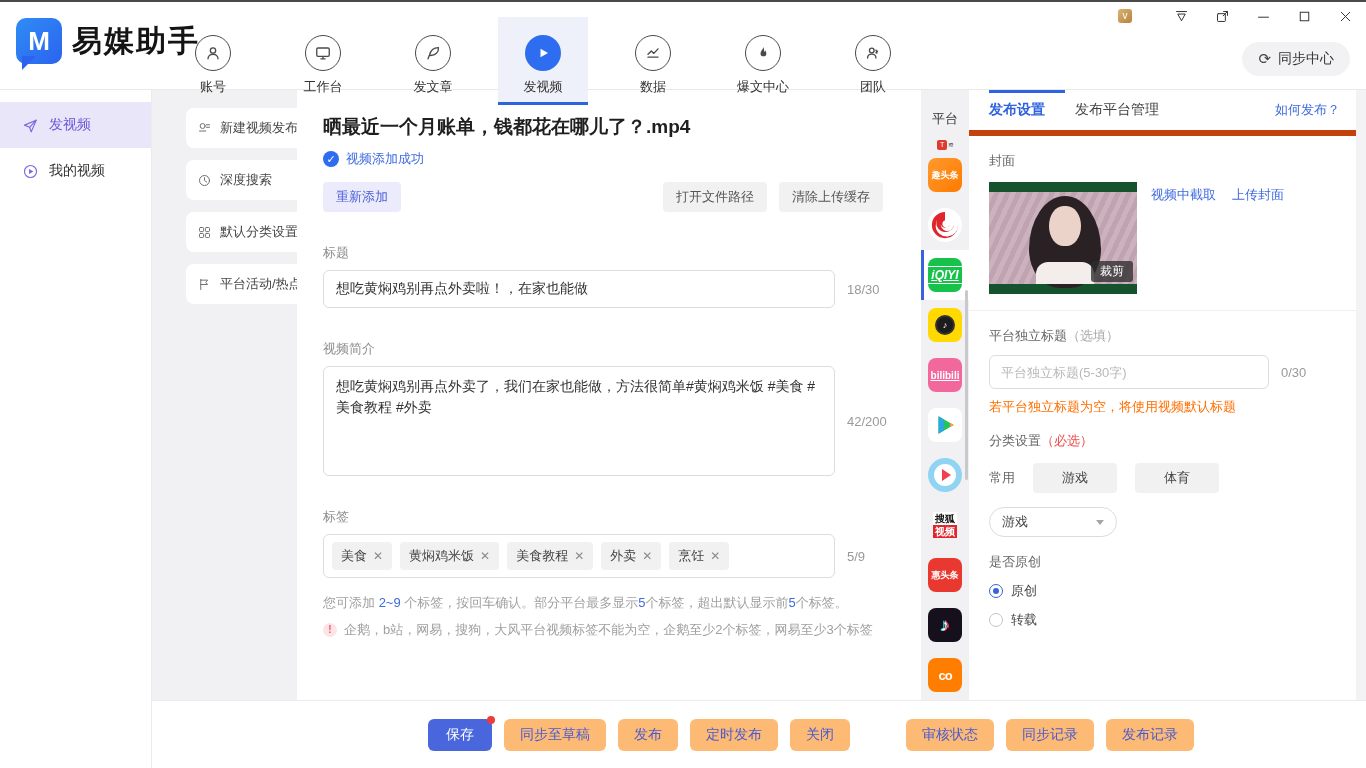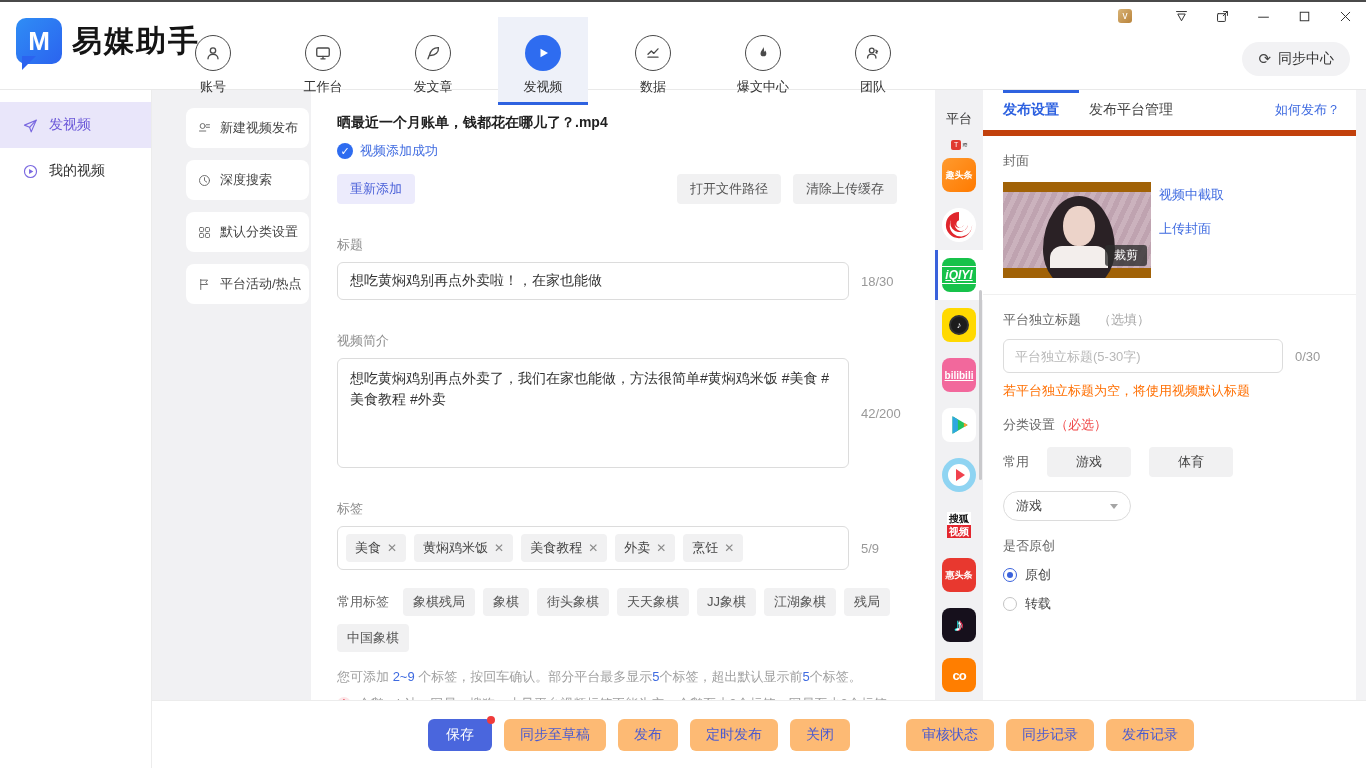--- a/index.html
+++ b/index.html
@@ -33,28 +33,28 @@
   
   .content { flex:1; display:flex; min-height:0; }
   .sidebar { width:152px; background:#fff; border-right:1px solid #ececec; padding-top:12px; }
   .side-item { height:46px; display:flex; align-items:center; gap:10px; padding-left:22px; font-size:14px; color:#333; cursor:pointer; }
   .side-item.active { background:#e9e6fa; color:#6a57d8; }
   .side-ico { width:17px; height:17px; stroke:#7a68e0; fill:none; stroke-width:1.6; stroke-linecap:round; stroke-linejoin:round; }
   .workarea { flex:1; display:flex; flex-direction:column; min-width:0; }
   .main-row { flex:1; display:flex; min-height:0; }
 
   
-  .tool-col { width:159px; background:#f1f1f3; padding:18px 12px 0 34px; }
+  .tool-col { width:145px; background:#f1f1f3; padding:18px 12px 0 34px; }
   .tool-btn { width:123px; height:40px; background:#fff; border:none; border-radius:8px; margin-bottom:12px;
     display:flex; align-items:center; gap:8px; padding:0 0 0 11px; font-size:13px; color:#444; cursor:pointer; font-family:inherit; white-space:nowrap; }
   .tool-ico { width:15px; height:15px; stroke:#666; fill:none; stroke-width:1.5; stroke-linecap:round; stroke-linejoin:round; flex:0 0 15px; }
 
   
   .form-col { width:624px; background:#fff; padding:24px 14px 0 26px; }
-  .video-title { font-size:14px; font-weight:bold; color:#1f1f1f; }
+  .video-title { font-size:19px; font-weight:bold; color:#1f1f1f; }
   .status-row { margin-top:10px; display:flex; align-items:center; gap:7px; }
   .status-check { width:16px; height:16px; background:#2e6cf0; border-radius:50%; color:#fff; font-size:11px; line-height:16px; text-align:center; }
   .status-text { font-size:13px; color:#3e6ae0; }
   .actions-row { margin-top:14px; display:flex; align-items:center; }
   .btn-lav { background:#ecebfc; color:#4b61d8; border:none; border-radius:4px; height:30px; padding:0 13px; font-size:13px; cursor:pointer; font-family:inherit; }
   .actions-spacer { flex:1; }
   .btn-gray { background:#f1f1f2; color:#555; border:none; border-radius:4px; height:30px; padding:0 13px; font-size:13px; cursor:pointer; font-family:inherit; margin-left:12px; }
   .actions-row .btn-gray:last-child { margin-right:24px; }
   .fld-label { font-size:13px; color:#8c8c8c; margin-top:32px; }
   .fld-row { display:flex; align-items:center; margin-top:8px; }
@@ -105,31 +105,31 @@
   
   .right-panel { flex:1; background:#fff; position:relative; }
   .rp-inkbar { position:absolute; top:0; left:20px; width:76px; height:3px; background:#2e62e0; }
   .rp-tabs { height:46px; border-bottom:6px solid #c2410c; display:flex; align-items:center; padding-left:20px; }
   .rp-tab { font-size:14px; cursor:pointer; }
   .rp-tab.active { color:#2e62e0; font-weight:bold; }
   .rp-tab + .rp-tab { margin-left:30px; color:#444; }
   .rp-help { margin-left:auto; margin-right:16px; font-size:13px; color:#3e6ae0; cursor:pointer; }
   .rp-body { padding:16px 20px 0 20px; }
   .rp-label { font-size:13px; color:#666; }
-  .rp-label .opt { color:#a8a8a8;padding-left:17px; }
+  .rp-label .opt { color:#a8a8a8; }
   .rp-label .req { color:#f04848; }
   .cover-row { display:flex; margin-top:12px; }
-  .thumb { width:148px; height:96px; background:#a16207; position:relative; overflow:hidden; flex:0 0 148px; }
+  .thumb { width:148px; height:112px; background:#14532d; position:relative; overflow:hidden; flex:0 0 148px; }
   .thumb .photo { position:absolute; left:0; right:0; top:10px; bottom:10px;
     background:repeating-linear-gradient(115deg,#cbb2bd 0 5px,#bfa3b0 5px 10px); }
   .thumb .hair { position:absolute; width:72px; height:92px; left:40px; top:14px; background:#2a2125; border-radius:50% 50% 42% 42% / 58% 58% 42% 42%; }
   .thumb .face { position:absolute; width:32px; height:40px; left:60px; top:24px; background:#ecd3c9; border-radius:50% / 55%; }
   .thumb .shirt { position:absolute; width:58px; height:22px; left:47px; bottom:10px; background:#f3eeec; border-radius:12px 12px 0 0; }
   .crop-badge { position:absolute; right:4px; bottom:12px; background:rgba(45,45,45,.78); color:#fff; font-size:12px; padding:2px 9px; border-radius:3px; cursor:pointer; }
-  .cover-links { margin-left:8px; padding-top:4px; display:flex; flex-direction:column; gap:16px; }
+  .cover-links { margin-left:14px; padding-top:4px; display:flex; flex-direction:row; gap:16px; }
   .cover-links span { font-size:13px; color:#3e6ae0; cursor:pointer; }
   .rp-divider { margin:16px -20px 0 -20px; border-top:1px solid #f0f0f0; }
   .sec { margin-top:16px; }
   .rp-input-row { display:flex; align-items:center; margin-top:10px; }
   .rp-input { width:280px; height:34px; border:1px solid #dcdcdc; border-radius:6px; padding:0 11px; font-size:13px; color:#333; font-family:inherit; outline:none; }
   .rp-input::placeholder { color:#b8b8b8; }
   .rp-warn { margin-top:9px; font-size:13px; color:#ff6e00; }
   .cat-row { margin-top:13px; display:flex; align-items:center; gap:18px; }
   .cat-btn { width:84px; height:30px; background:#f1f1f2; border:none; border-radius:4px; font-size:13px; color:#444; cursor:pointer; font-family:inherit; }
   .rp-select { margin-top:14px; width:128px; height:30px; border:1px solid #dcdcdc; border-radius:15px; display:flex; align-items:center; justify-content:space-between; padding:0 12px; cursor:pointer; }
@@ -353,31 +353,20 @@
                   <span class="chip-x">✕</span>
                 </span>
               <span class="chip">
                   <span>烹饪</span>
                   <span class="chip-x">✕</span>
                 </span>
             </div>
             <span class="count">5/9</span>
           </div>
 
-          <div class="common-row">
-            <span class="common-label">常用标签</span>
-            <span class="chip-plain">象棋残局</span>
-            <span class="chip-plain">象棋</span>
-            <span class="chip-plain">街头象棋</span>
-            <span class="chip-plain">天天象棋</span>
-            <span class="chip-plain">JJ象棋</span>
-            <span class="chip-plain">江湖象棋</span>
-            <span class="chip-plain">残局</span>
-            <span class="chip-plain">中国象棋</span>
-          </div>
 
           <div class="hint1"><span>您可添加 </span><span class="blue">2~9</span><span> 个标签，按回车确认。部分平台最多显示</span><span class="blue">5</span><span>个标签，超出默认显示前</span><span class="blue">5</span><span>个标签。</span></div>
           <div class="hint2">
             <span class="warn-badge">!</span>
             <span>企鹅，b站，网易，搜狗，大风平台视频标签不能为空，企鹅至少2个标签，网易至少3个标签</span>
           </div>
         </div>
 
         <div class="platform-col">
           <div class="rail-label">平台</div>

